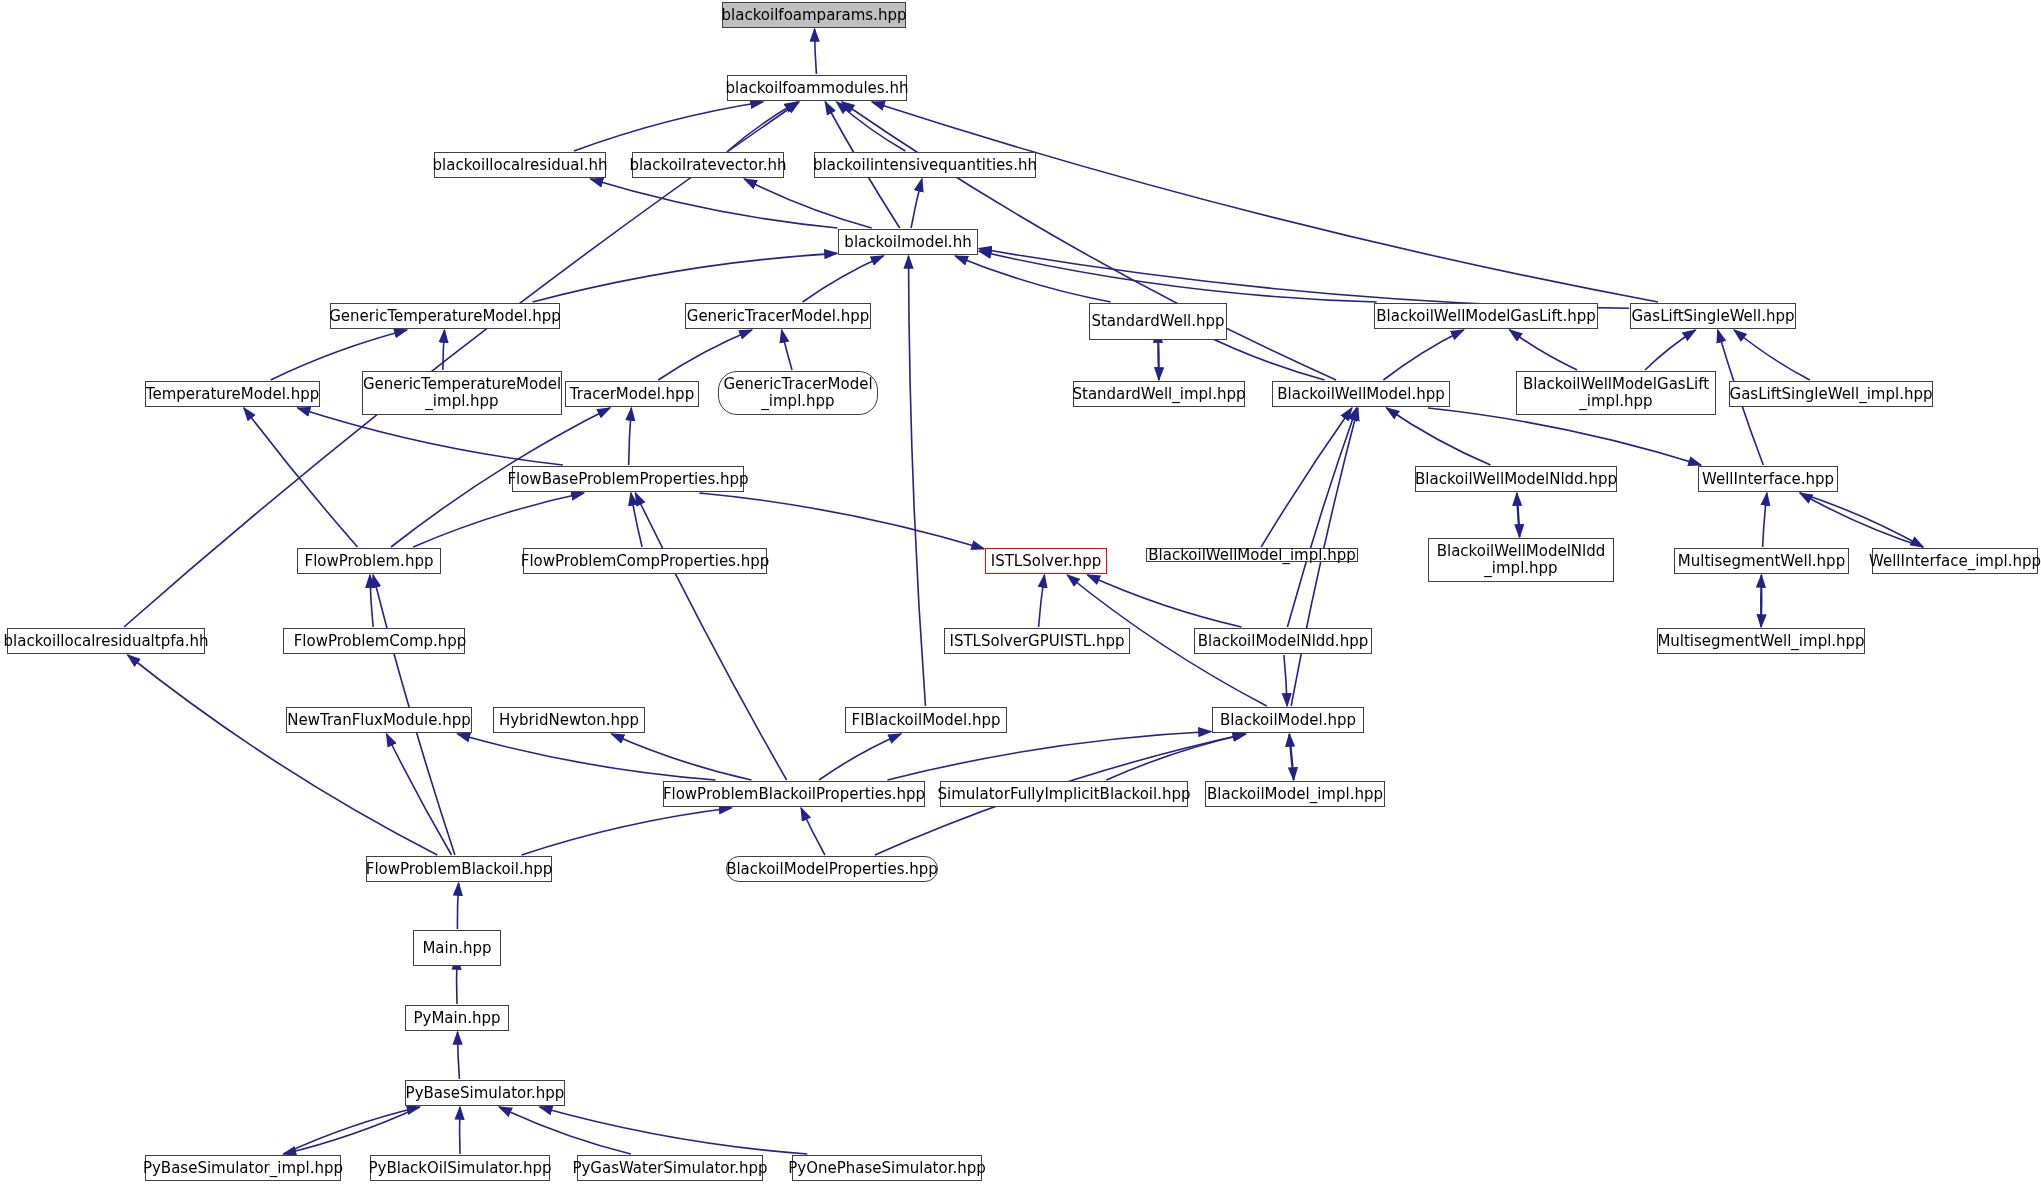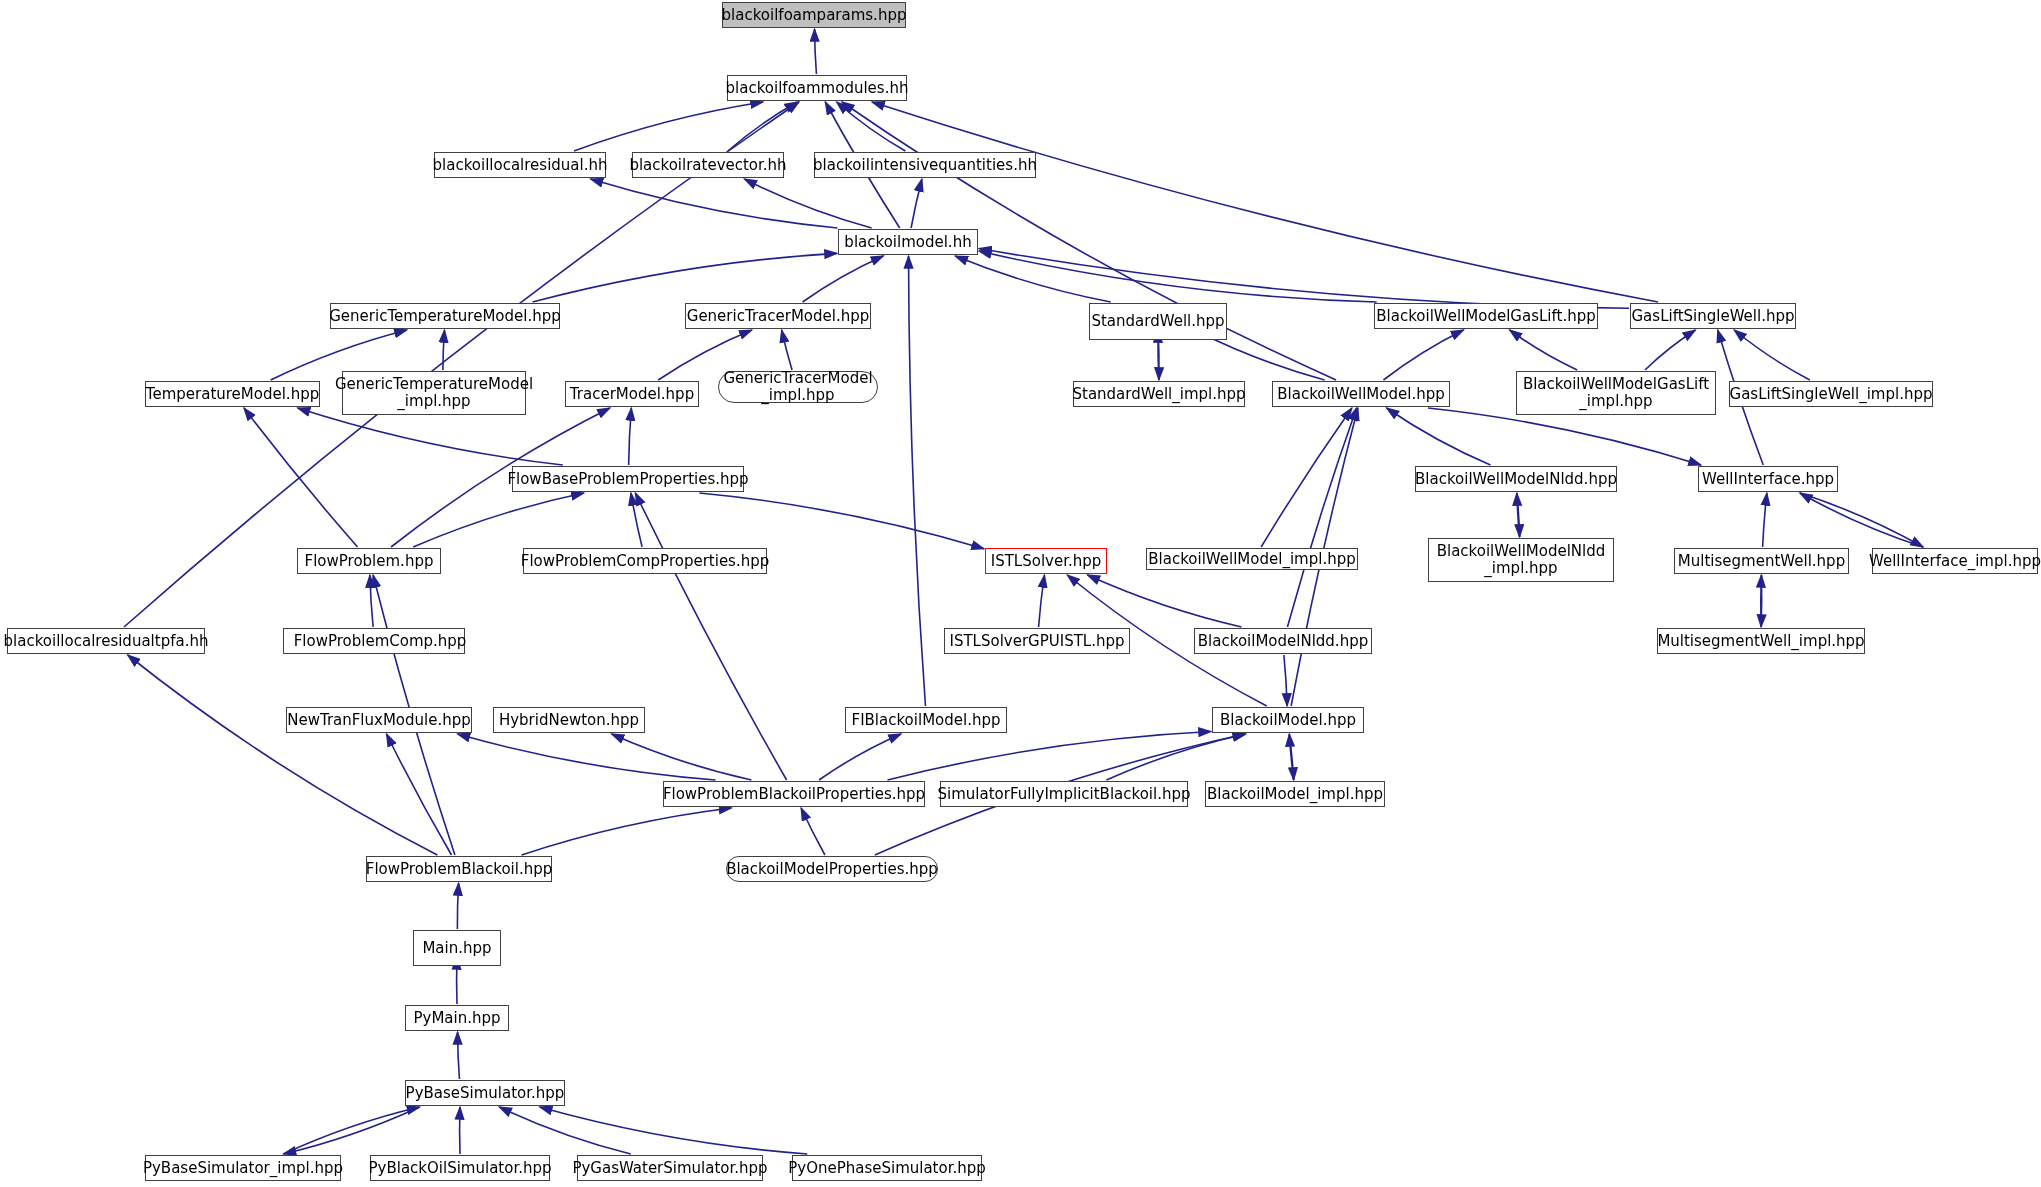--- a/index.html
+++ b/index.html
@@ -107,37 +107,37 @@
       <div class="node" style="left: 434px; top: 152px; width: 172px; height: 26px;">blackoillocalresidual.hh</div>
       <div class="node" style="left: 632px; top: 152px; width: 152px; height: 26px;">blackoilratevector.hh</div>
       <div class="node" style="left: 814px; top: 152px; width: 222px; height: 26px;">blackoilintensivequantities.hh</div>
       <div class="node" style="left: 838px; top: 229px; width: 140px; height: 26px;">blackoilmodel.hh</div>
       <div class="node" style="left: 330px; top: 303px; width: 230px; height: 26px;">GenericTemperatureModel.hpp</div>
       <div class="node" style="left: 685px; top: 303px; width: 186px; height: 26px;">GenericTracerModel.hpp</div>
       <div class="node" style="left: 1089px; top: 303px; width: 138px; height: 37px;">StandardWell.hpp</div>
       <div class="node" style="left: 1374px; top: 303px; width: 224px; height: 26px;">BlackoilWellModelGasLift.hpp</div>
       <div class="node" style="left: 1630px; top: 303px; width: 166px; height: 26px;">GasLiftSingleWell.hpp</div>
       <div class="node" style="left: 145px; top: 381px; width: 175px; height: 26px;">TemperatureModel.hpp</div>
-      <div class="node" style="left: 342px; top: 371px; width: 184px; height: 44px;">GenericTemperatureModel
+      <div class="node" style="left: 362px; top: 371px; width: 200px; height: 44px;">GenericTemperatureModel
 _impl.hpp</div>
       <div class="node" style="left: 565px; top: 381px; width: 134px; height: 26px;">TracerModel.hpp</div>
-      <div class="node" style="left: 718px; top: 371px; width: 160px; height: 32px; border-radius: 19px;">GenericTracerModel
+      <div class="node" style="left: 718px; top: 371px; width: 160px; height: 44px; border-radius: 19px;">GenericTracerModel
 _impl.hpp</div>
       <div class="node" style="left: 1073px; top: 381px; width: 172px; height: 26px;">StandardWell_impl.hpp</div>
       <div class="node" style="left: 1272px; top: 381px; width: 178px; height: 26px;">BlackoilWellModel.hpp</div>
       <div class="node" style="left: 1516px; top: 371px; width: 200px; height: 44px;">BlackoilWellModelGasLift
 _impl.hpp</div>
       <div class="node" style="left: 1729px; top: 381px; width: 204px; height: 26px;">GasLiftSingleWell_impl.hpp</div>
       <div class="node" style="left: 512px; top: 466px; width: 232px; height: 26px;">FlowBaseProblemProperties.hpp</div>
       <div class="node" style="left: 1415px; top: 466px; width: 202px; height: 26px;">BlackoilWellModelNldd.hpp</div>
       <div class="node" style="left: 1698px; top: 466px; width: 140px; height: 26px;">WellInterface.hpp</div>
       <div class="node" style="left: 297px; top: 548px; width: 144px; height: 26px;">FlowProblem.hpp</div>
       <div class="node" style="left: 523px; top: 548px; width: 244px; height: 26px;">FlowProblemCompProperties.hpp</div>
       <div class="node current" style="left: 985px; top: 548px; width: 122px; height: 26px;">ISTLSolver.hpp</div>
-      <div class="node" style="left: 1146px; top: 548px; width: 212px; height: 22px; text-align: center;">BlackoilWellModel_impl.hpp</div>
+      <div class="node" style="left: 1146px; top: 548px; width: 212px; height: 14px; text-align: center;">BlackoilWellModel_impl.hpp</div>
       <div class="node" style="left: 1428px; top: 538px; width: 186px; height: 44px;">BlackoilWellModelNldd
 _impl.hpp</div>
       <div class="node" style="left: 1674px; top: 548px; width: 175px; height: 26px;">MultisegmentWell.hpp</div>
       <div class="node" style="left: 1872px; top: 548px; width: 166px; height: 26px;">WellInterface_impl.hpp</div>
       <div class="node" style="left: 7px; top: 628px; width: 198px; height: 26px;">blackoillocalresidualtpfa.hh</div>
       <div class="node" style="left: 283px; top: 628px; width: 182px; height: 26px; padding-left: 16px;">FlowProblemComp.hpp</div>
       <div class="node" style="left: 944px; top: 628px; width: 186px; height: 26px;">ISTLSolverGPUISTL.hpp</div>
       <div class="node" style="left: 1194px; top: 628px; width: 178px; height: 26px;">BlackoilModelNldd.hpp</div>
       <div class="node" style="left: 1657px; top: 628px; width: 208px; height: 26px;">MultisegmentWell_impl.hpp</div>
       <div class="node" style="left: 286px; top: 707px; width: 186px; height: 26px;">NewTranFluxModule.hpp</div>

